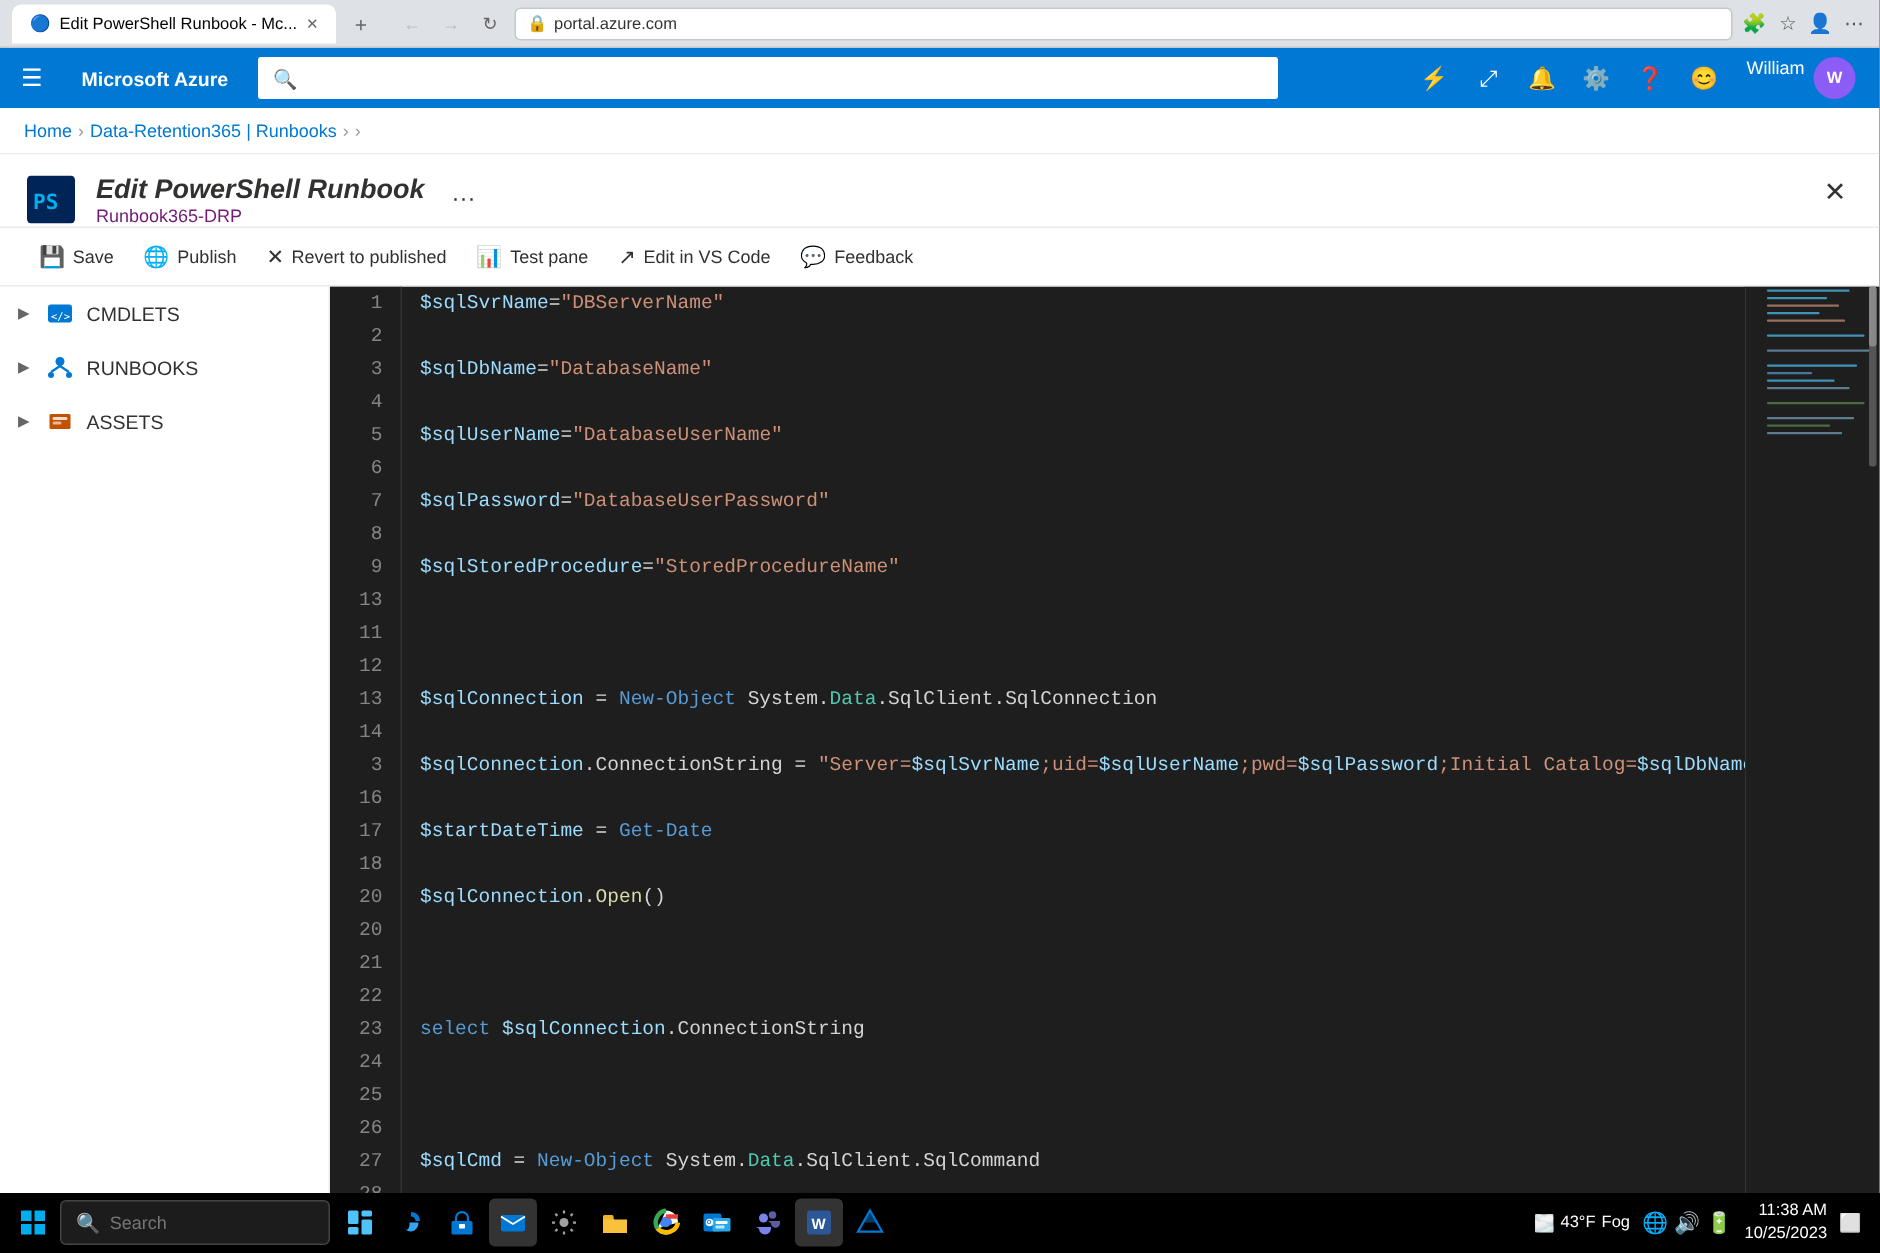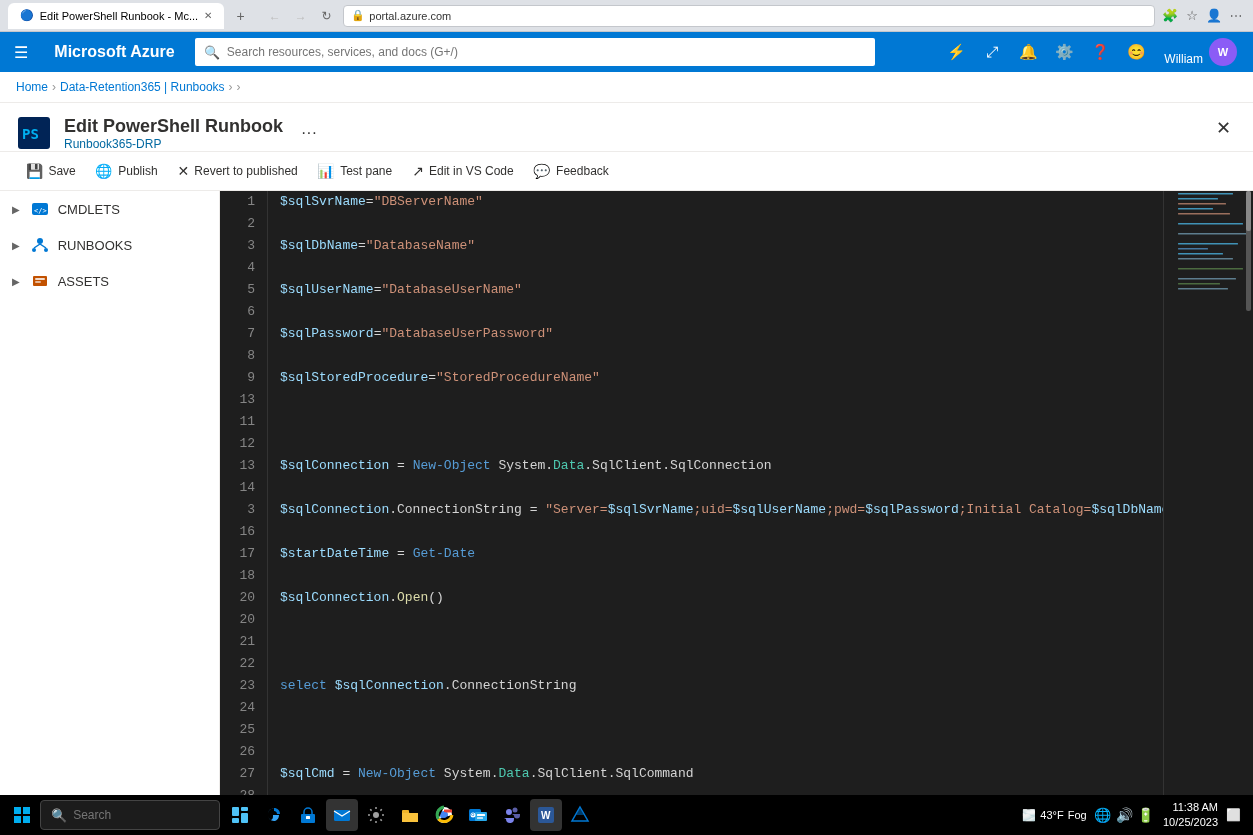--- a/index.html
+++ b/index.html
@@ -13,40 +13,40 @@
     .browser-nav-btn { width: 20px; height: 20px; display: flex; align-items: center; justify-content: center; font-size: 12px; color: #666; cursor: pointer; border-radius: 3px; }
     .browser-nav-btn.disabled { color: #bbb; cursor: default; }
     .address-bar { flex: 1; background: #fff; border: 1px solid #c4c7cc; border-radius: 4px; padding: 2px 8px; font-size: 11px; height: 22px; display: flex; align-items: center; gap: 4px; }
     .address-bar-url { color: #333; font-size: 11px; }
     .browser-right-icons { display: flex; gap: 4px; align-items: center; }
     .browser-icon { width: 18px; height: 18px; display: flex; align-items: center; justify-content: center; font-size: 13px; color: #555; cursor: pointer; border-radius: 3px; }
 
     
     .azure-header { background: #0078d4; height: 40px; display: flex; align-items: center; padding: 0 8px; gap: 8px; }
     .hamburger { color: #fff; font-size: 16px; cursor: pointer; padding: 4px 6px; }
-    .azure-logo { background: #0078d4; color: #fff; font-size: 16px; font-weight: 600; padding: 0 12px; white-space: nowrap; }
+    .azure-logo { background: #0078d4; color: #fff; font-size: 13px; font-weight: 600; padding: 0 12px; white-space: nowrap; }
     .azure-search { flex: 1; max-width: 680px; background: #fff; border-radius: 2px; height: 28px; display: flex; align-items: center; padding: 0 10px; gap: 6px; }
     .azure-search input { border: none; outline: none; font-size: 12px; width: 100%; color: #333; }
     .azure-search-icon { color: #666; font-size: 13px; }
     .header-right { margin-left: auto; display: flex; align-items: center; gap: 4px; }
     .header-icon-btn { color: #fff; width: 32px; height: 32px; display: flex; align-items: center; justify-content: center; font-size: 15px; cursor: pointer; border-radius: 2px; }
-    .user-btn { color: #fff; display: flex; align-items: flex-end; gap: 6px; cursor: pointer; padding: 4px 8px; }
+    .user-btn { color: #fff; display: flex; align-items: flex-start; gap: 6px; cursor: pointer; padding: 4px 8px; }
     .user-avatar { width: 28px; height: 28px; border-radius: 50%; background: #8b5cf6; display: flex; align-items: center; justify-content: center; font-size: 11px; color: #fff; font-weight: 600; }
 
     
     .breadcrumb { background: #fff; padding: 8px 16px; display: flex; gap: 4px; border-bottom: 1px solid #edebe9; font-size: 12px; }
     .breadcrumb-item { color: #0078d4; cursor: pointer; }
     .breadcrumb-sep { color: #999; }
 
     
     .page-header { background: #fff; padding: 12px 16px 0; border-bottom: 1px solid #edebe9; display: flex; align-items: flex-start; justify-content: space-between; }
     .page-title-area { display: flex; align-items: center; gap: 12px; }
     .azure-ps-icon { width: 36px; height: 36px; display: flex; align-items: center; justify-content: center; }
-    .page-title-text h1 { font-size: 18px; font-weight: 600; color: #323130; }
-    .page-title-text .subtitle { font-size: 12px; color: #0369a1; }
+    .page-title-text h1 { font-size: 18px; font-weight: 600; color: #323130; font-style: italic; }
+    .page-title-text .subtitle { font-size: 12px; color: #701a75; }
     .more-btn { color: #333; cursor: pointer; font-size: 16px; padding: 2px 6px; }
     .close-btn { color: #333; cursor: pointer; font-size: 18px; padding: 2px 6px; }
 
     
     .toolbar { background: #fff; padding: 6px 16px; display: flex; align-items: center; gap: 0; border-bottom: 1px solid #edebe9; }
     .toolbar-btn { display: flex; align-items: center; gap: 5px; padding: 5px 10px; cursor: pointer; border: none; background: none; font-size: 12px; color: #323130; border-radius: 2px; }
     .toolbar-btn .btn-icon { font-size: 14px; color: #323130; }
 
     
     .main-layout { display: flex; height: calc(835px - 32px - 40px - 36px - 52px - 38px); overflow: hidden; }
@@ -113,21 +113,20 @@
     <div class="browser-icon">👤</div>
     <div class="browser-icon">⋯</div>
   </div>
 </div>
 
 <div class="azure-header">
   <div class="hamburger">☰</div>
   <div class="azure-logo">Microsoft Azure</div>
   <div class="azure-search">
     <span class="azure-search-icon">🔍</span>
-    <input type="text" placeholder="Search resources, services, and docs (G+/)" style="">
   </div>
   <div class="header-right">
     <div class="header-icon-btn">⚡</div>
     <div class="header-icon-btn">⤢</div>
     <div class="header-icon-btn">🔔</div>
     <div class="header-icon-btn">⚙️</div>
     <div class="header-icon-btn">❓</div>
     <div class="header-icon-btn">😊</div>
     <div class="user-btn">
       <span style="color:#fff; font-size:12px;">William</span>

